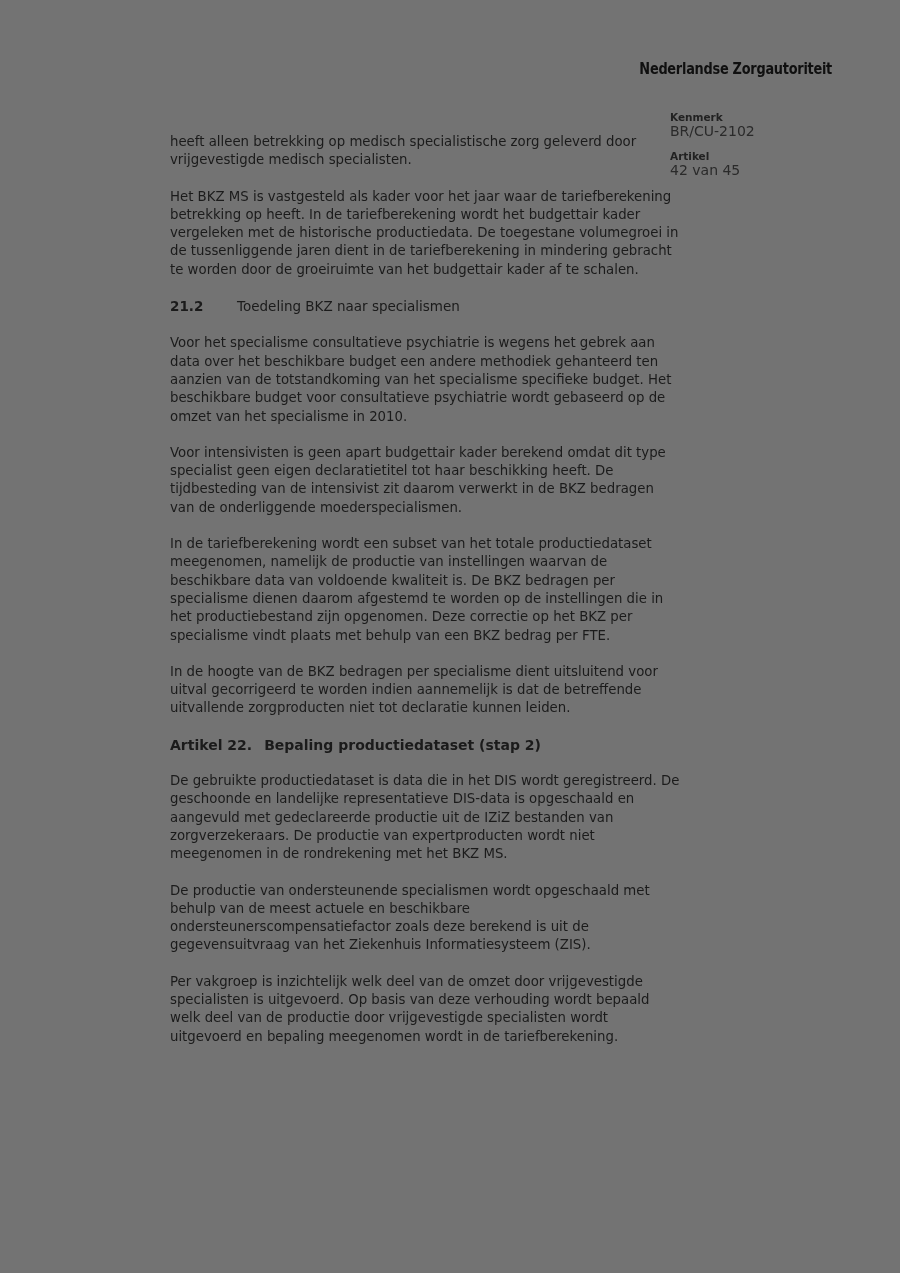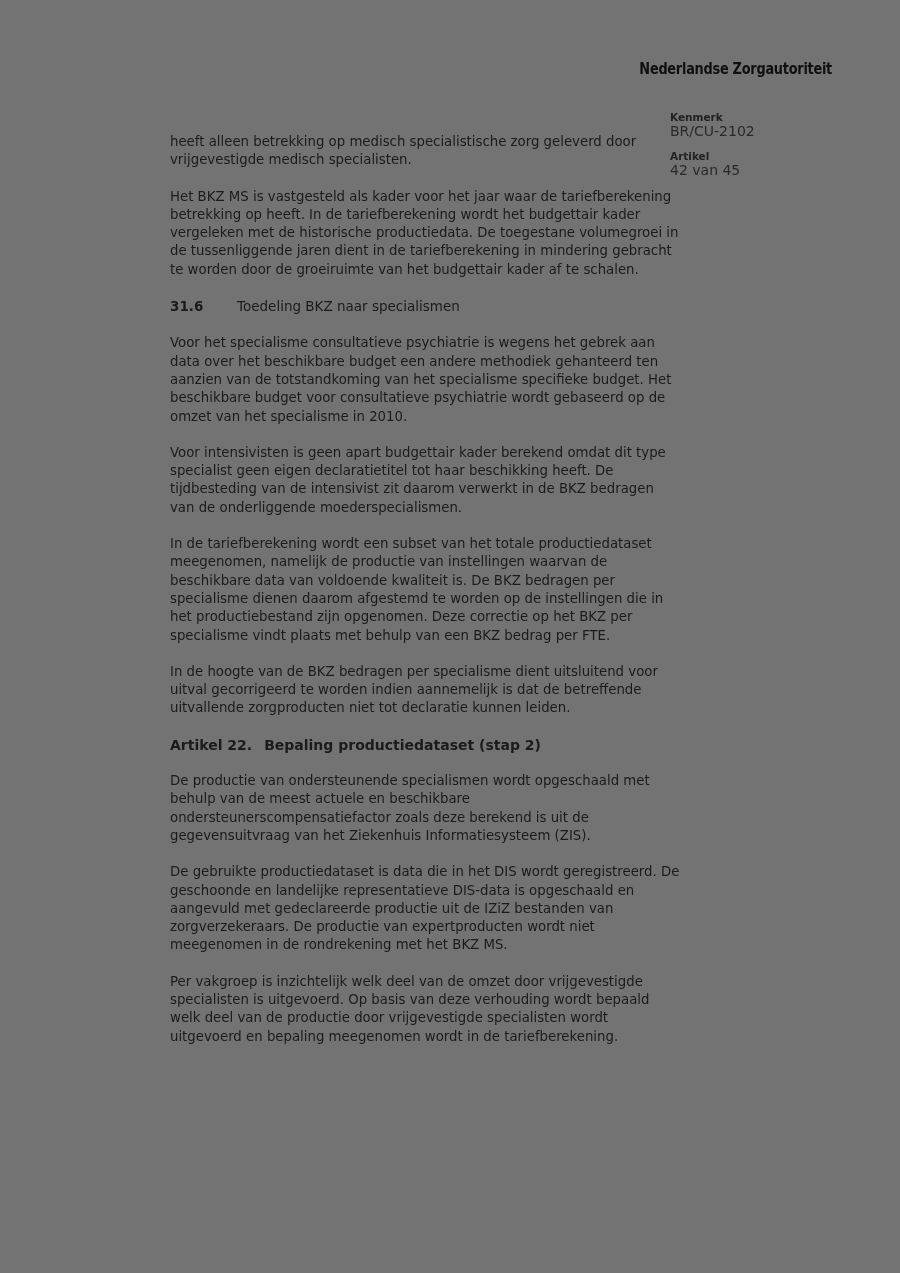--- a/index.html
+++ b/index.html
@@ -95,38 +95,38 @@
     <div class="meta-value">42 van 45</div>
   </div>
 
   <div class="main">
 
     <p>heeft alleen betrekking op medisch specialistische zorg geleverd door vrijgevestigde medisch specialisten.</p>
 
     <p>Het BKZ MS is vastgesteld als kader voor het jaar waar de tariefberekening betrekking op heeft. In de tariefberekening wordt het budgettair kader vergeleken met de historische productiedata. De toegestane volumegroei in de tussenliggende jaren dient in de tariefberekening in mindering gebracht te worden door de groeiruimte van het budgettair kader af te schalen.</p>
 
     <div class="heading">
-      <span class="h-num">31.6</span>
+      <span class="h-num">21.2</span>
       <span class="h-title">Toedeling BKZ naar specialismen</span>
     </div>
 
 
     <p>Voor het specialisme consultatieve psychiatrie is wegens het gebrek aan data over het beschikbare budget een andere methodiek gehanteerd ten aanzien van de totstandkoming van het specialisme specifieke budget. Het beschikbare budget voor consultatieve psychiatrie wordt gebaseerd op de omzet van het specialisme in 2010.</p>
 
     <p>Voor intensivisten is geen apart budgettair kader berekend omdat dit type specialist geen eigen declaratietitel tot haar beschikking heeft. De tijdbesteding van de intensivist zit daarom verwerkt in de BKZ bedragen van de onderliggende moederspecialismen.</p>
 
     <p>In de tariefberekening wordt een subset van het totale productiedataset meegenomen, namelijk de productie van instellingen waarvan de beschikbare data van voldoende kwaliteit is. De BKZ bedragen per specialisme dienen daarom afgestemd te worden op de instellingen die in het productiebestand zijn opgenomen. Deze correctie op het BKZ per specialisme vindt plaats met behulp van een BKZ bedrag per FTE.</p>
 
     <p>In de hoogte van de BKZ bedragen per specialisme dient uitsluitend voor uitval gecorrigeerd te worden indien aannemelijk is dat de betreffende uitvallende zorgproducten niet tot declaratie kunnen leiden.</p>
 
     <div class="article-heading">
       <span class="a-label">Artikel 22.</span><span>Bepaling productiedataset (stap 2)</span>
     </div>
 
+    <p>De gebruikte productiedataset is data die in het DIS wordt geregistreerd. De geschoonde en landelijke representatieve DIS-data is opgeschaald en aangevuld met gedeclareerde productie uit de IZiZ bestanden van zorgverzekeraars. De productie van expertproducten wordt niet meegenomen in de rondrekening met het BKZ MS.</p>
+
     <p>De productie van ondersteunende specialismen wordt opgeschaald met behulp van de meest actuele en beschikbare ondersteunerscompensatiefactor zoals deze berekend is uit de gegevensuitvraag van het Ziekenhuis Informatiesysteem (ZIS).</p>
-
-    <p>De gebruikte productiedataset is data die in het DIS wordt geregistreerd. De geschoonde en landelijke representatieve DIS-data is opgeschaald en aangevuld met gedeclareerde productie uit de IZiZ bestanden van zorgverzekeraars. De productie van expertproducten wordt niet meegenomen in de rondrekening met het BKZ MS.</p>
 
     <p>Per vakgroep is inzichtelijk welk deel van de omzet door vrijgevestigde specialisten is uitgevoerd. Op basis van deze verhouding wordt bepaald welk deel van de productie door vrijgevestigde specialisten wordt uitgevoerd en bepaling meegenomen wordt in de tariefberekening.</p>
 
   </div>
 
 </div>
 
 </body></html>

